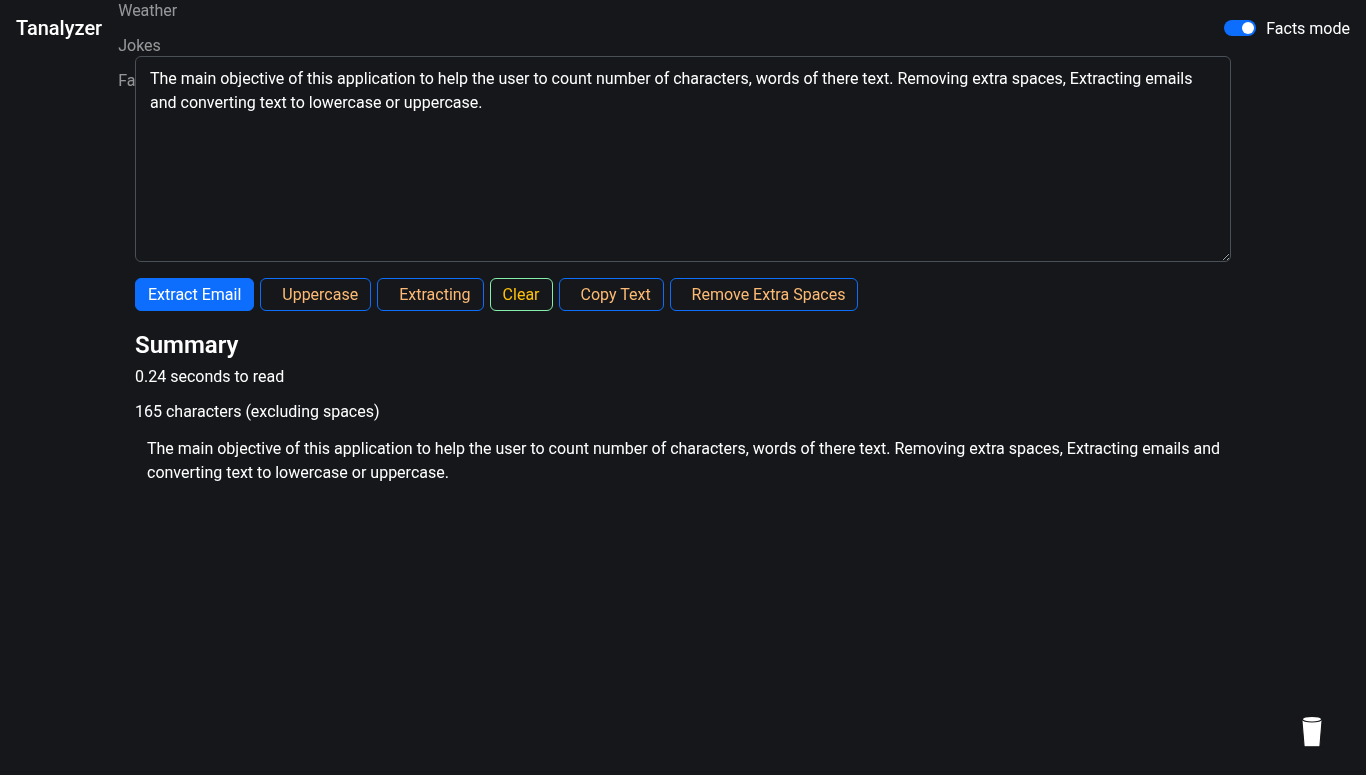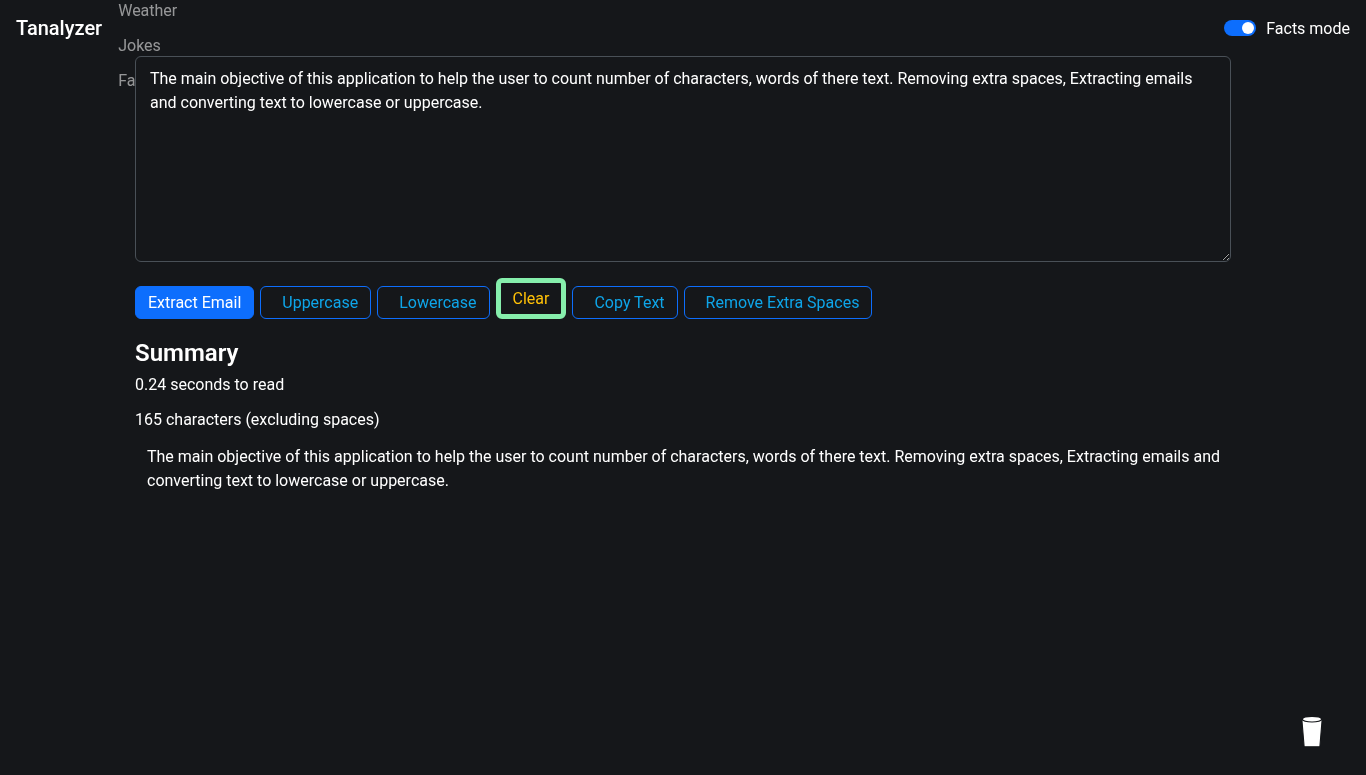--- a/index.html
+++ b/index.html
@@ -113,25 +113,25 @@
       background: transparent;
       font-family: inherit;
     }
     .btn-primary {
       background-color: #0d6efd;
       border: 1px solid #0d6efd;
       color: #ffffff;
     }
     .btn-outline-primary {
       border: 1px solid #0d6efd;
-      color: #0ea5e9;
+      color: #fdba74;
       padding-left: 21px;
     }
     .btn-outline-warning {
-      border: 5px solid #86efac;
+      border: 1px solid #86efac;
       color: #ffc107;
     }
     .summary-heading {
       font-size: 24px;
       font-weight: 600;
       margin-top: 20px;
       margin-bottom: 8px;
     }
     .summary-item {
       font-size: 16px;
@@ -185,21 +185,21 @@
     </div>
     <span class="toggle-label">Facts mode</span>
   </div>
 </nav>
 
 <div class="container">
   <textarea class="textarea" style="">The main objective of this application to help the user to count number of characters, words of there text. Removing extra spaces, Extracting emails and converting text to lowercase or uppercase.</textarea>
   <div class="button-row">
     <button class="btn btn-primary">Extract Email</button>
     <button class="btn btn-outline-primary">Uppercase</button>
-    <button class="btn btn-outline-primary">Lowercase</button>
+    <button class="btn btn-outline-primary">Extracting</button>
     <button class="btn btn-outline-warning">Clear</button>
     <button class="btn btn-outline-primary">Copy Text</button>
     <button class="btn btn-outline-primary">Remove Extra Spaces</button>
   </div>
 
   <h2 class="summary-heading">Summary</h2>
   <p class="summary-item">0.24 seconds to read</p>
   <p class="summary-item">165 characters (excluding spaces)</p>
 
   <div class="main-section">

